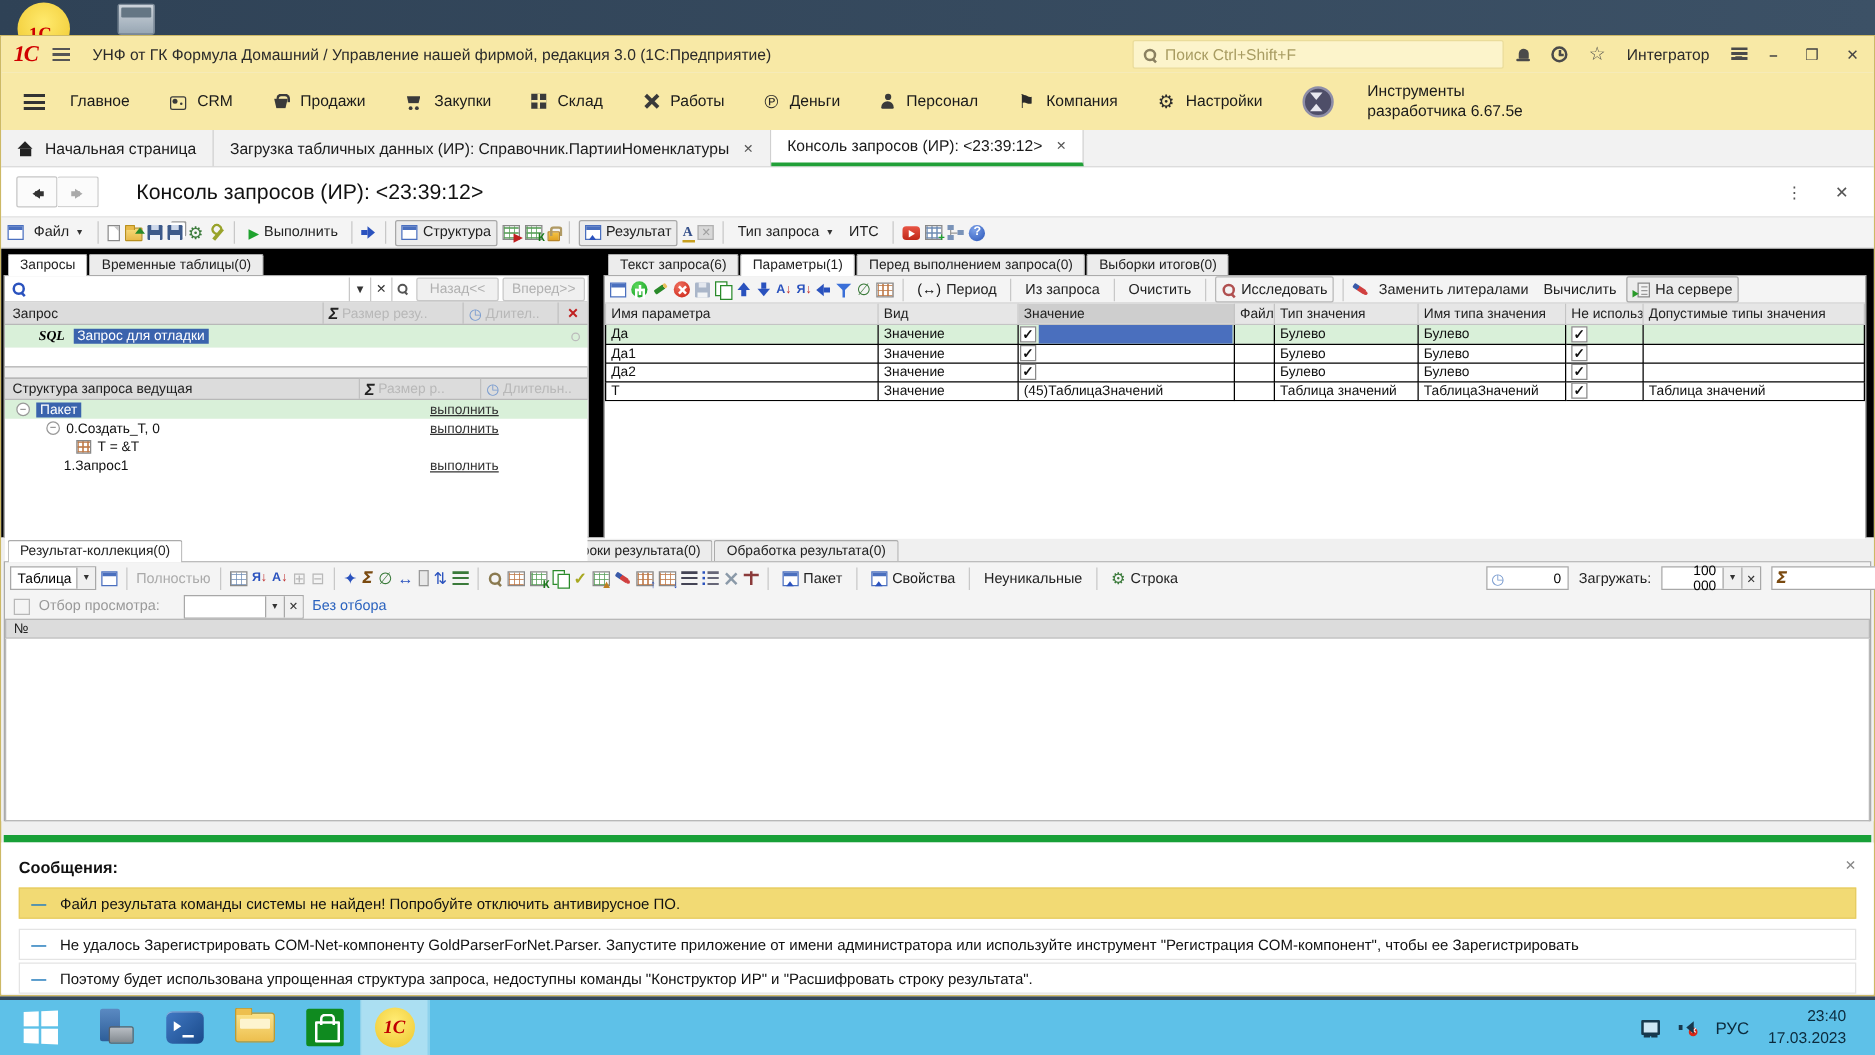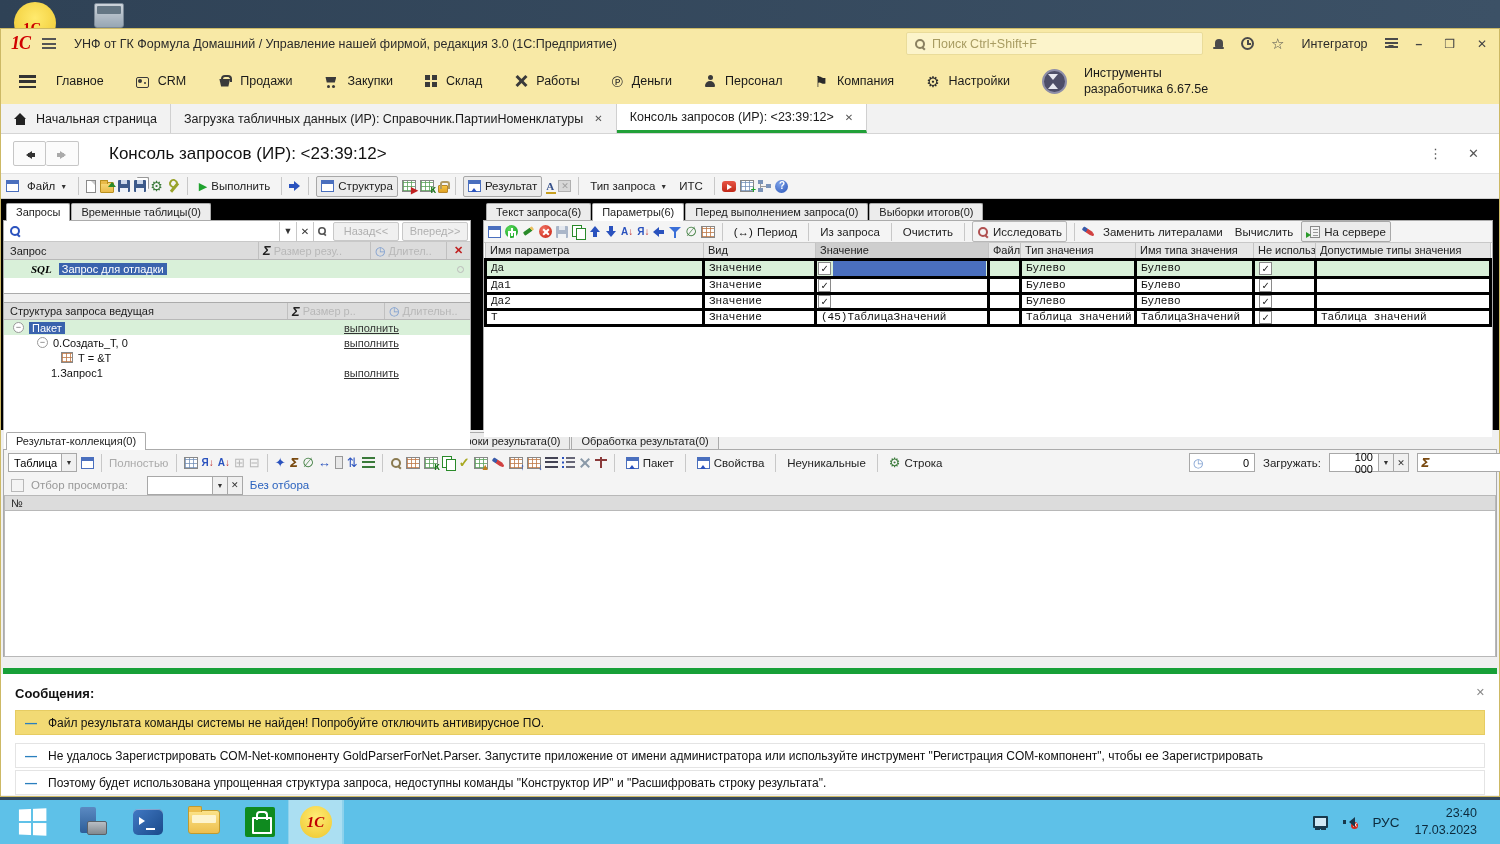--- a/index.html
+++ b/index.html
@@ -134,21 +134,21 @@
 .search-box .ph { color:#a89c62; font-size:12.5px; }
 .tb-icons { position:absolute; left:1212px; display:flex; align-items:center; gap:0; }
 .tb-icons > * { margin-right:17px; }
 .tb-user { font-size:12.5px; color:#2a2a2a; }
 .winbtns { position:absolute; right:12px; display:flex; gap:22px; color:#444; font-size:12px; align-items:center; }
 
 
 .menubar { height:46px; background:#f8e9a6; display:flex; align-items:center; padding:0 10px; }
 .menu-burger { width:17px; height:13px; background:repeating-linear-gradient(0deg,#333 0 3px,transparent 3px 5.5px); background-size:17px 14px; background-repeat:no-repeat; margin:0 20px 0 8px; }
 .menu-item { display:flex; align-items:center; gap:9px; margin-right:32px; color:#1a1a1a; font-size:12.5px; white-space:nowrap; }
-.menu-dev { display:flex; align-items:center; gap:17px; color:#1a1a1a; font-size:12.5px; line-height:1.3; }
+.menu-dev { display:flex; align-items:center; gap:27px; color:#1a1a1a; font-size:12.5px; line-height:1.3; }
 
 
 .tabbar { height:30px; background:#f2f2f2; display:flex; align-items:stretch; border-bottom:1px solid #d5d5d5; }
 .vtab { display:flex; align-items:center; padding:0 13px; font-size:12.5px; color:#1a1a1a; border-right:1px solid #d0d0d0; position:relative; }
 .vtab .x { margin-left:11px; color:#555; font-size:10px; }
 .vtab.active { background:#fff; border-bottom:3px solid #21a038; padding-bottom:0; }
 .home-ic { width:13px; height:12px; margin-right:9px; position:relative; }
 .home-ic::before { content:""; position:absolute; left:0; top:0; border-left:6.5px solid transparent; border-right:6.5px solid transparent; border-bottom:6px solid #222; }
 .home-ic::after { content:""; position:absolute; left:2px; top:6px; width:9px; height:6px; background:#222; }
 
@@ -196,21 +196,21 @@
 .exp { width:11px; height:11px; border:1px solid #999; border-radius:50%; font-size:9px; line-height:8px; text-align:center; color:#666; background:#fff; margin-right:5px; flex:none; }
 .runlink { position:absolute; left:340px; color:#333; text-decoration:underline; font-size:11px; }
 
 
 .rtoolbar { display:flex; align-items:center; height:22px; background:#f4f4f4; border-bottom:1px solid #c8c8c8; padding:0 4px; gap:4px; font-size:11.5px; }
 
 
 .paramtable { width:100%; border-collapse:collapse; table-layout:fixed; font-size:11px; background:#fff; }
 .paramtable th { background:#e6e6e6; border:1px solid #c4c4c4; border-top:none; font-weight:normal; text-align:left; padding:1px 4px; height:16px; color:#222; overflow:hidden; white-space:nowrap; }
 .paramtable th.selcol { background:#cecece; }
-.paramtable td { border:3px solid #000000; padding:0 4px; height:15px; color:#111; overflow:hidden; white-space:nowrap;font-family:Liberation Mono, monospace; }
+.paramtable td { border:1px solid #000000; padding:0 4px; height:15px; color:#111; overflow:hidden; white-space:nowrap; }
 .paramtable tr.green td { background:#d9f0d9; }
 .chk { display:inline-block; width:13px; height:13px; border:1px solid #8a8a8a; background:#fff; font-size:11px; line-height:12px; text-align:center; vertical-align:middle; font-weight:bold; color:#111; }
 .valcell { display:flex; align-items:center; height:15px; }
 .bluefill { flex:1; height:15px; background:#4a6fbe; margin-left:2px; }
 
 
 .bottompane { position:relative; background:#f0f0f0; padding:0 2px; }
 .btoolbar { display:flex; align-items:center; height:25px; background:#f4f4f4; padding:0 4px; gap:4px; font-size:11.5px; }
 .combo { display:flex; align-items:center; border:1px solid #a8a8a8; background:#fff; height:19px; }
 .combo .cval { padding:0 5px; font-size:11px; }
@@ -484,21 +484,21 @@
             <span style="margin-left:47px;">1.Запрос1</span>
             <a class="runlink">выполнить</a>
           </div>
         </div>
       </div>
     </div>
 
     <div class="rightpane">
       <div class="ptabs">
         <span class="ptab">Текст запроса(6)</span>
-        <span class="ptab active">Параметры(6)</span>
+        <span class="ptab active">Параметры(1)</span>
         <span class="ptab">Перед выполнением запроса(0)</span>
         <span class="ptab">Выборки итогов(0)</span>
       </div>
       <div class="pane-body" style="height:210px;">
         <div class="rtoolbar">
           <span class="gi ic-winblue"></span>
           <span class="gi ic-addc"></span>
           <span class="gi ic-pencil"></span>
           <span class="gi ic-delc"></span>
           <span class="gi ic-floppy dim"></span>

